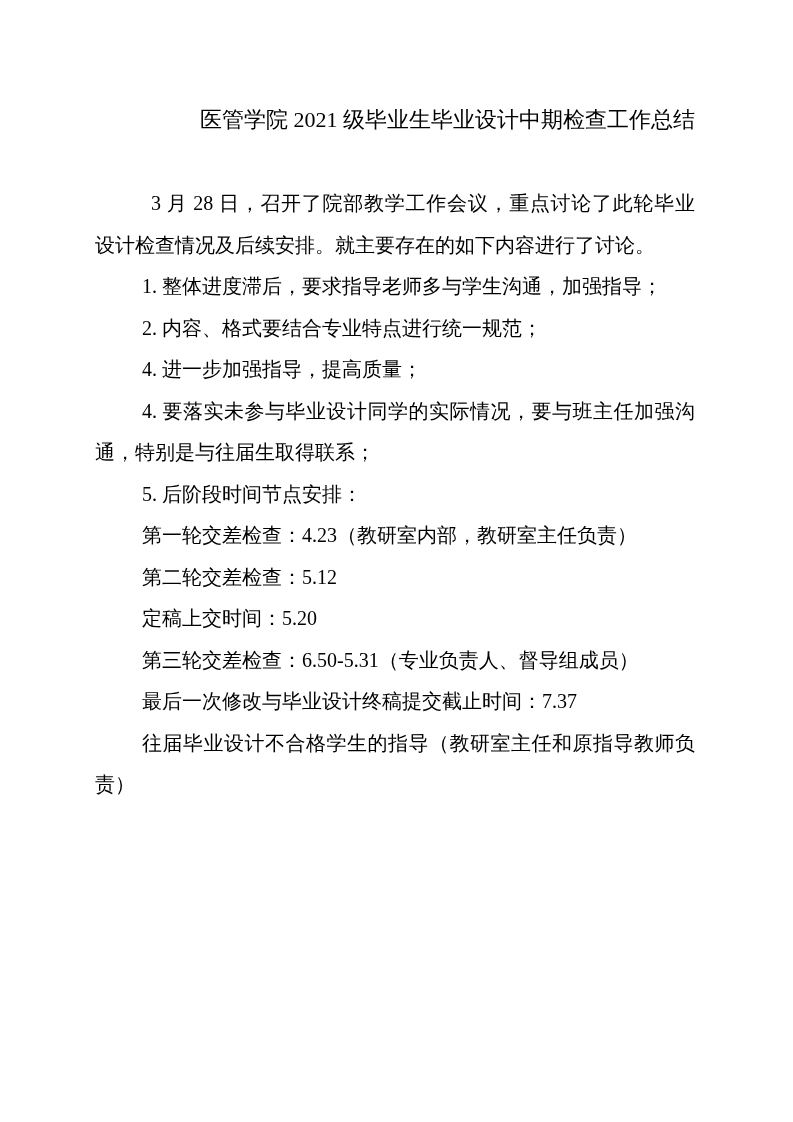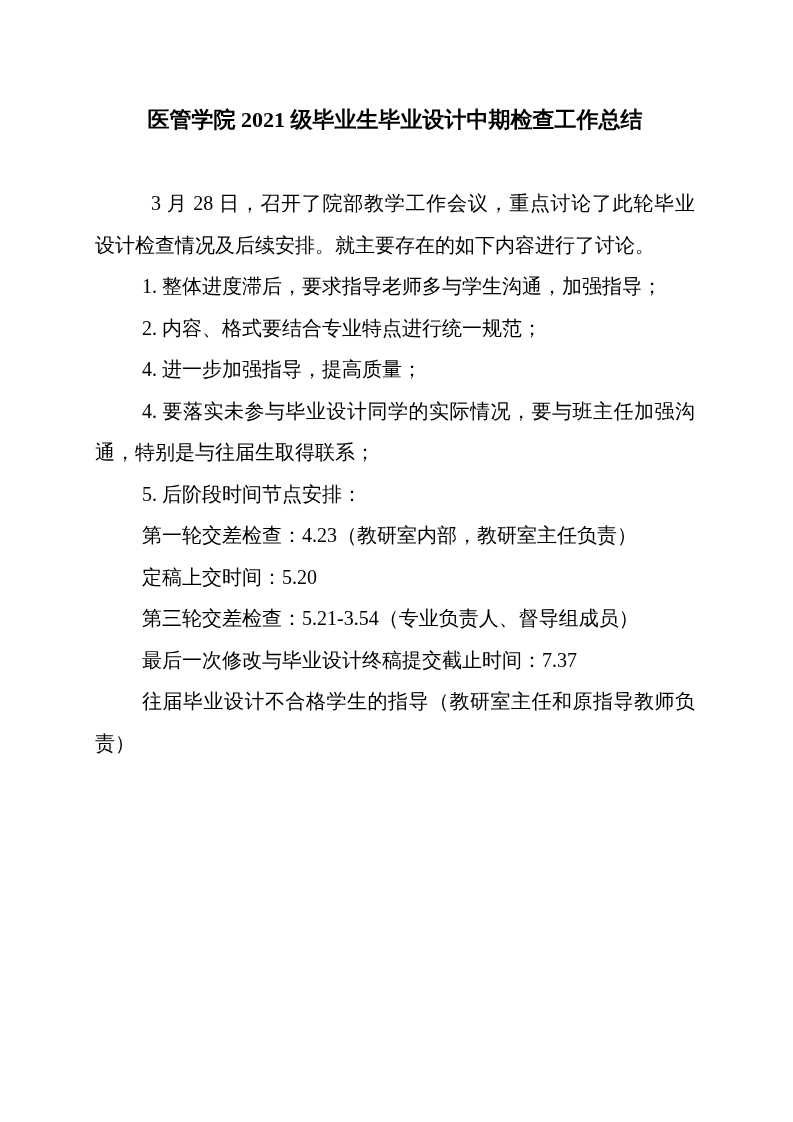--- a/index.html
+++ b/index.html
@@ -18,23 +18,23 @@
   }
   .content {
     position: absolute;
     left: 95px;
     top: 99px;
     width: 600px;
   }
   .doc-title {
     margin: 0 0 42px 0;
     font-size: 22px;
-    font-weight: bold;
+    font-weight: normal;
     line-height: 42px;
-    text-align: center;
+    text-align: right;
     white-space: nowrap;
   }
   .doc-body p {
     margin: 0;
     font-size: 20px;
     line-height: 41.5px;
     text-align: justify;
     text-justify: inter-ideograph;
   }
   .doc-body p.para {
@@ -52,19 +52,20 @@
     <h1 class="doc-title">医管学院 2021 级毕业生毕业设计中期检查工作总结</h1>
     <div class="doc-body">
 
         <p class="para">3 月 28 日，召开了院部教学工作会议，重点讨论了此轮毕业设计检查情况及后续安排。就主要存在的如下内容进行了讨论。</p>
         <p class="item">1. 整体进度滞后，要求指导老师多与学生沟通，加强指导；</p>
         <p class="item">2. 内容、格式要结合专业特点进行统一规范；</p>
         <p class="item">4. 进一步加强指导，提高质量；</p>
         <p class="item">4. 要落实未参与毕业设计同学的实际情况，要与班主任加强沟通，特别是与往届生取得联系；</p>
         <p class="item">5. 后阶段时间节点安排：</p>
         <p class="item">第一轮交差检查：4.23（教研室内部，教研室主任负责）</p>
+        <p class="item">第二轮交差检查：5.12</p>
         <p class="item">定稿上交时间：5.20</p>
-        <p class="item">第三轮交差检查：5.21-3.54（专业负责人、督导组成员）</p>
+        <p class="item">第三轮交差检查：6.50-5.31（专业负责人、督导组成员）</p>
         <p class="item">最后一次修改与毕业设计终稿提交截止时间：7.37</p>
         <p class="item">往届毕业设计不合格学生的指导（教研室主任和原指导教师负责）</p>
       </div>
   </div>
 </div>
 
 </body></html>

